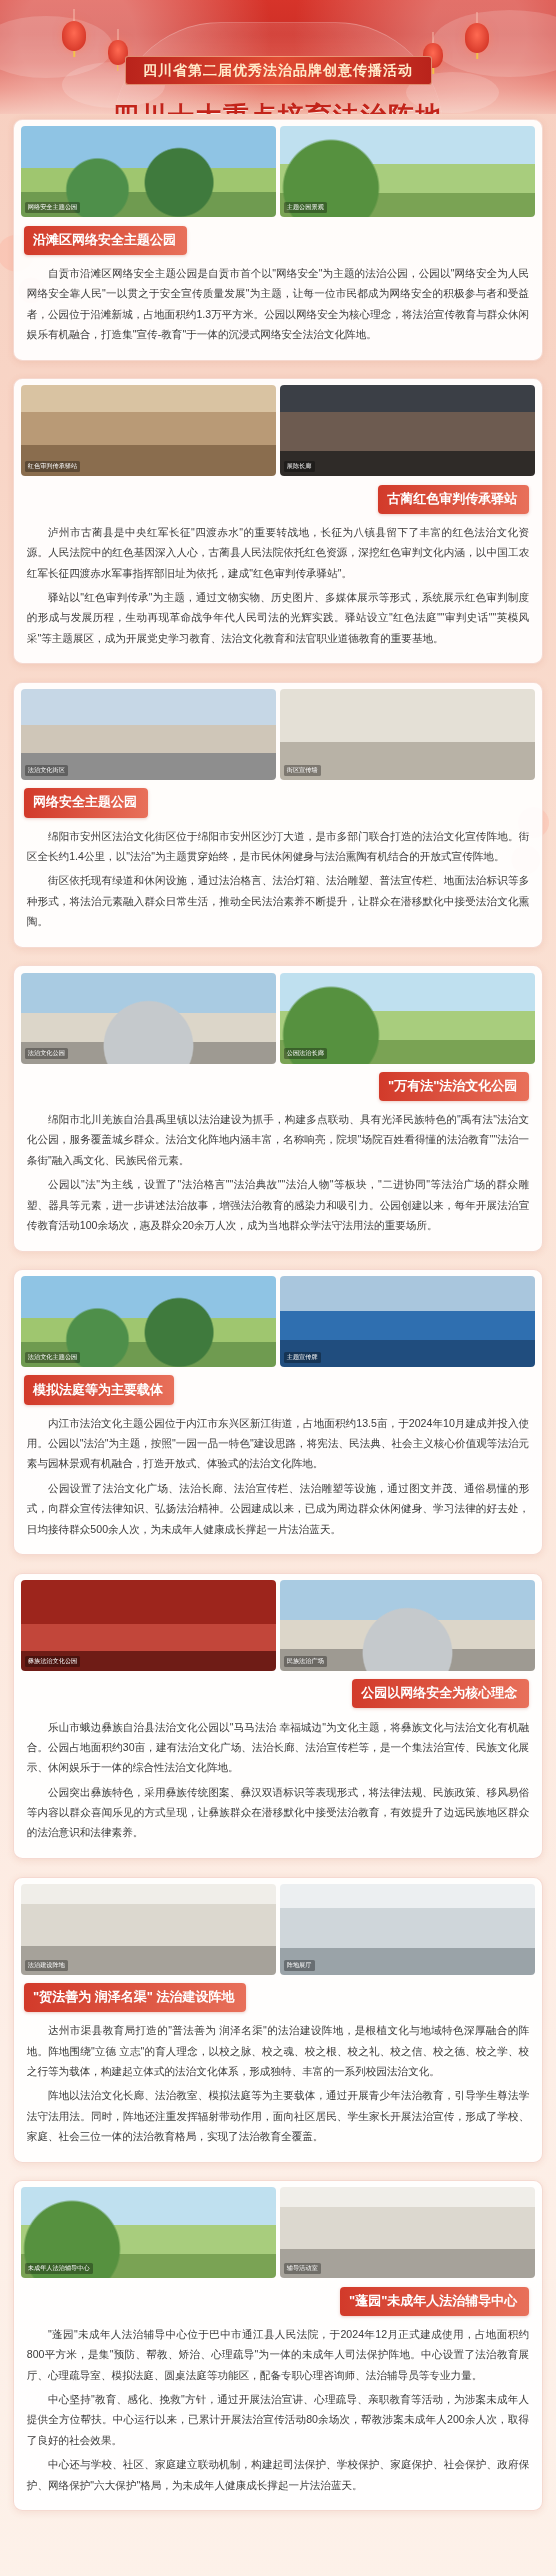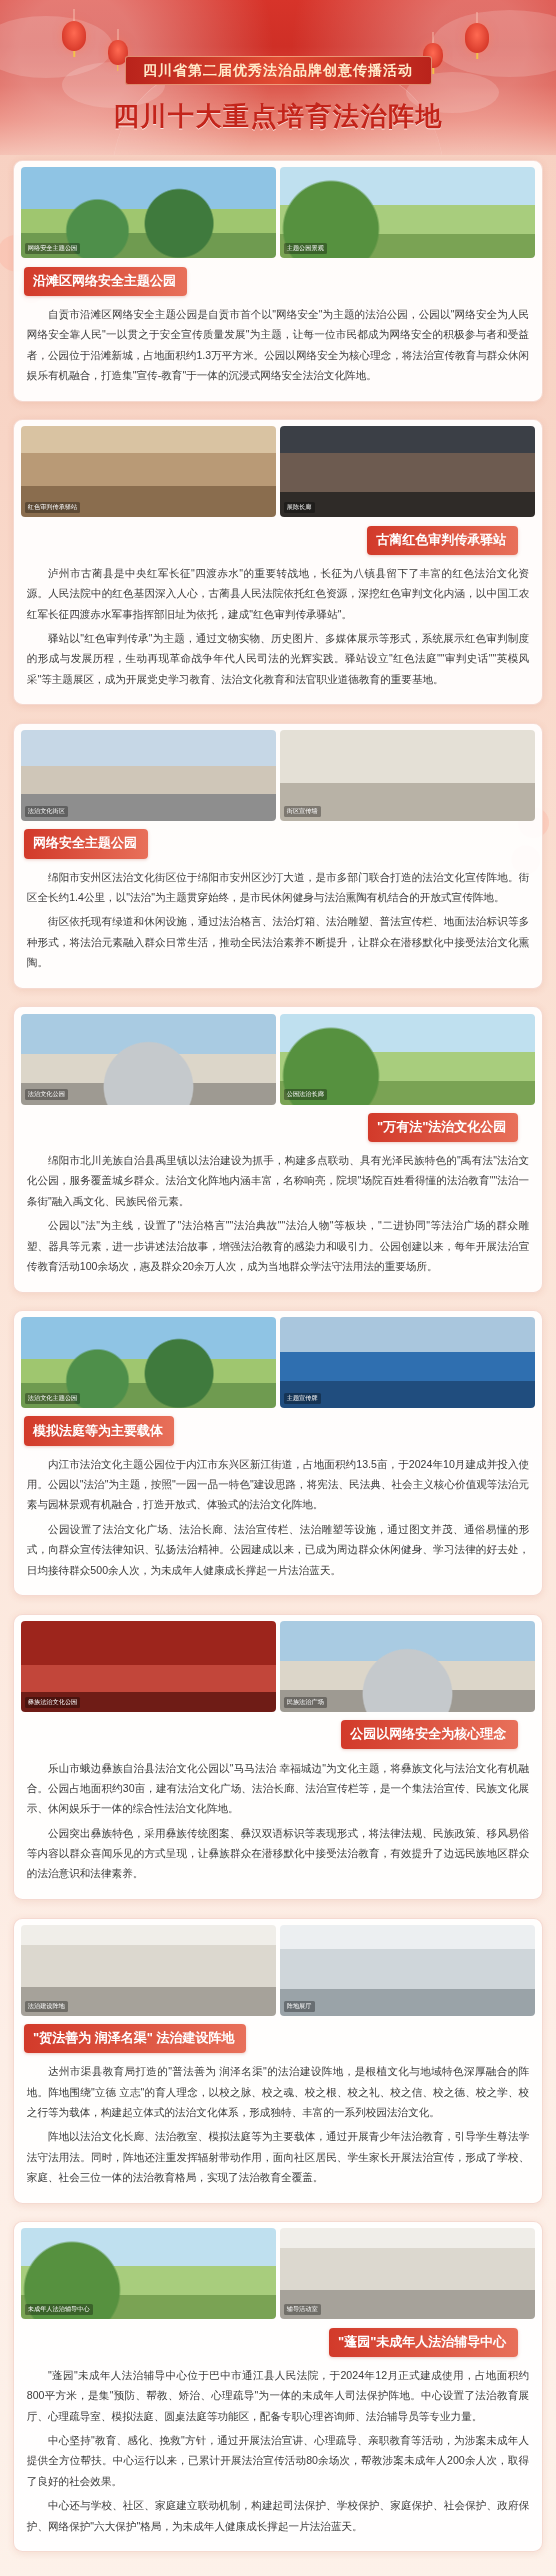--- a/index.html
+++ b/index.html
@@ -11,21 +11,21 @@
   }
   .page {
     position: relative;
     width: 556px;
     min-height: 3718px;
     overflow: hidden;
   }
   
   .top-deco {
     position: relative;
-    height: 155px;
+    height: 114px;
     background:
       radial-gradient(circle at 14% 34%, rgba(255,255,255,0.35) 0 12%, rgba(255,255,255,0) 40%),
       radial-gradient(circle at 86% 30%, rgba(255,255,255,0.30) 0 10%, rgba(255,255,255,0) 38%),
       linear-gradient(180deg, #d7342a 0%, #cf2f26 30%, #d8463a 55%, #e8796a 78%, #f3b6a6 100%);
     overflow: hidden;
   }
   .top-deco .cloud {
     position: absolute;
     border-radius: 50%;
     background: rgba(255,255,255,0.16);
@@ -200,21 +200,21 @@
     font-weight: bold;
     line-height: 1.45;
     padding: 5.2px 11.3px 5.2px 9.3px;
     border-radius: 4.1px;
     max-width: 268px;
     box-shadow: 0 1px 3.1px rgba(180,60,40,0.25);
   }
   .title-row { display: flex; }
   .title-row.r { justify-content: flex-end; padding-right: 13px; }
   .title-row.l { justify-content: flex-start; padding-left: 9.3px; }
-  .title-row .title-chip { margin-left: 0; margin-right: 11px; }
+  .title-row .title-chip { margin-left: 0; margin-right: 0; }
 
   .body-text {
     font-size: 10.6px;
     line-height: 1.92;
     color: #3a3a3a;
     padding: 8.2px 12.4px 0 12.4px;
     text-align: justify;
     text-indent: 2em;
   }
   .body-text p { margin-bottom: 4.1px; }

